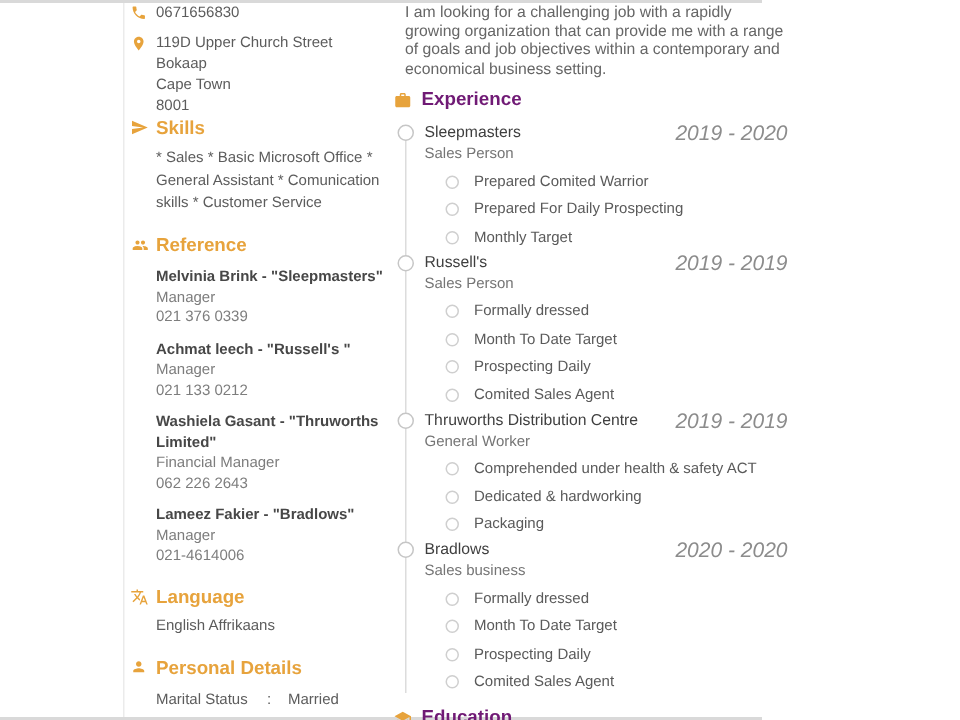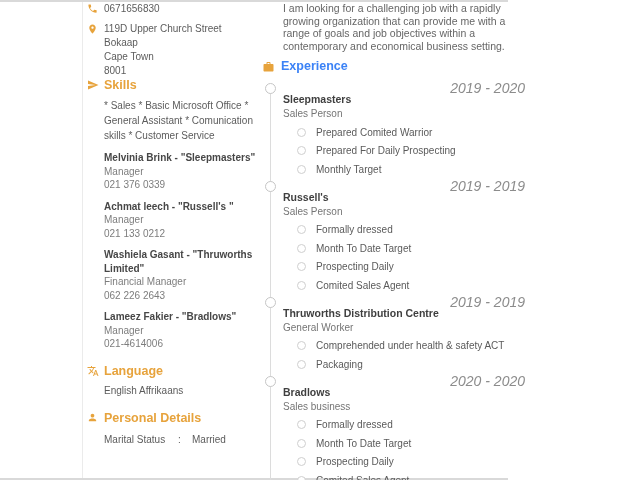--- a/index.html
+++ b/index.html
@@ -22,32 +22,32 @@
   .ref-item { margin-top:8px; width:166px; }
   .ref-name { font-weight:bold; color:#474747; line-height:13.5px; }
   .ref-sub { color:#7d7d7d; line-height:13.5px; }
   .mt12 { } .mt13 { margin-top:13px; } .mt6 { margin-top:6px; }
   .pd-row { display:flex; line-height:14px; margin-top:8px; color:#5c5c5c; }
   .pd-label { width:74px; flex:0 0 74px; }
   .pd-sep { width:14px; flex:0 0 14px; }
 
   
   .main { position:absolute; left:262px; top:0; width:263px; }
-  .objective { margin-left:21px; font-size:10.5px; line-height:12.5px; color:#666; }
-  .main-sec-head { display:flex; align-items:center; color:#3b82f6; font-weight:bold;
+  .objective { margin-left:8px; font-size:10.5px; line-height:12.5px; color:#666; }
+  .main-sec-head { display:flex; align-items:center; color:#701a75; font-weight:bold;
     font-size:12.5px; margin-top:7px; }
   .main-sec-head .icon-cell { width:19px; flex:0 0 19px; }
   .timeline { position:relative; margin-top:8px; }
   .timeline.exp:before { content:""; position:absolute; left:8px; top:8px; bottom:2px;
     width:1px; background:#dcdcdc; }
   .entry { position:relative; padding-left:21px; }
   .tl-dot { position:absolute; left:3px; top:2px; width:11px; height:11px; border-radius:50%;
     border:1px solid #c6c6c6; background:#fff; z-index:2; }
   .entry-head { display:flex; justify-content:space-between; line-height:15px; }
-  .company { font-weight:bold; font-size:10.5px; color:#3f3f3f;margin-top:11px; }
+  .company { font-weight:normal; font-size:10.5px; color:#3f3f3f; }
   .dates { font-style:italic; font-size:14px; color:#8c8c8c; }
   .role { font-size:10px; color:#757575; line-height:14px; margin-bottom:2px; }
   .bullet { display:flex; align-items:center; height:18.5px; margin-left:14px; }
   .b-dot { width:9px; height:9px; border-radius:50%; border:1px solid #cfcfcf;
     background:#fff; flex:0 0 9px; margin-right:10px; }
   .b-text { font-size:10px; color:#5a5a5a; }
 </style>
 </head>
 <body>
 
@@ -82,20 +82,28 @@
     <div class="sec-head mt12">
       <span class="icon-cell">
         <svg width="12" height="12" viewBox="0 0 24 24" fill="#e7a33c">
             <path d="M2.01 21L23 12 2.01 3 2 10l15 2-15 2z"></path>
           </svg>
       </span>
       <span>Skills</span>
     </div>
     <div class="skills-text indent">* Sales * Basic Microsoft Office * General Assistant * Comunication skills * Customer Service</div>
 
+    <div class="sec-head mt13">
+      <span class="icon-cell">
+        <svg width="13" height="11" viewBox="0 0 24 24" fill="#e7a33c">
+            <path d="M16 11c1.66 0 2.99-1.34 2.99-3S17.66 5 16 5s-3 1.34-3 3 1.34 3 3 3zm-8 0c1.66 0 2.99-1.34 2.99-3S9.66 5 8 5 5 6.34 5 8s1.34 3 3 3zm0 2c-2.33 0-7 1.17-7 3.5V19h14v-2.5c0-2.33-4.67-3.5-7-3.5zm8 0c-.29 0-.62.02-.97.05 1.16.84 1.97 1.97 1.97 3.45V19h6v-2.5c0-2.33-4.67-3.5-7-3.5z"></path>
+          </svg>
+      </span>
+      <span>Reference</span>
+    </div>
     <div class="indent">
       <div class="ref-item">
         <div class="ref-name">Melvinia Brink - "Sleepmasters"</div>
         <div class="ref-sub">Manager</div>
         <div class="ref-sub">021 376 0339</div>
       </div>
       <div class="ref-item">
         <div class="ref-name">Achmat leech - "Russell's "</div>
         <div class="ref-sub">Manager</div>
         <div class="ref-sub">021 133 0212</div>
@@ -207,20 +215,24 @@
           <span class="company">Thruworths Distribution Centre</span>
           <span class="dates">2019 - 2019</span>
         </div>
         <div class="role">General Worker</div>
         <div class="bullet">
             <span class="b-dot"></span>
             <span class="b-text">Comprehended under health &amp; safety ACT</span>
           </div>
         <div class="bullet">
             <span class="b-dot"></span>
+            <span class="b-text">Dedicated &amp; hardworking</span>
+          </div>
+        <div class="bullet">
+            <span class="b-dot"></span>
             <span class="b-text">Packaging</span>
           </div>
       </div>
 
       <div class="entry">
         <span class="tl-dot"></span>
         <div class="entry-head">
           <span class="company">Bradlows</span>
           <span class="dates">2020 - 2020</span>
         </div>

